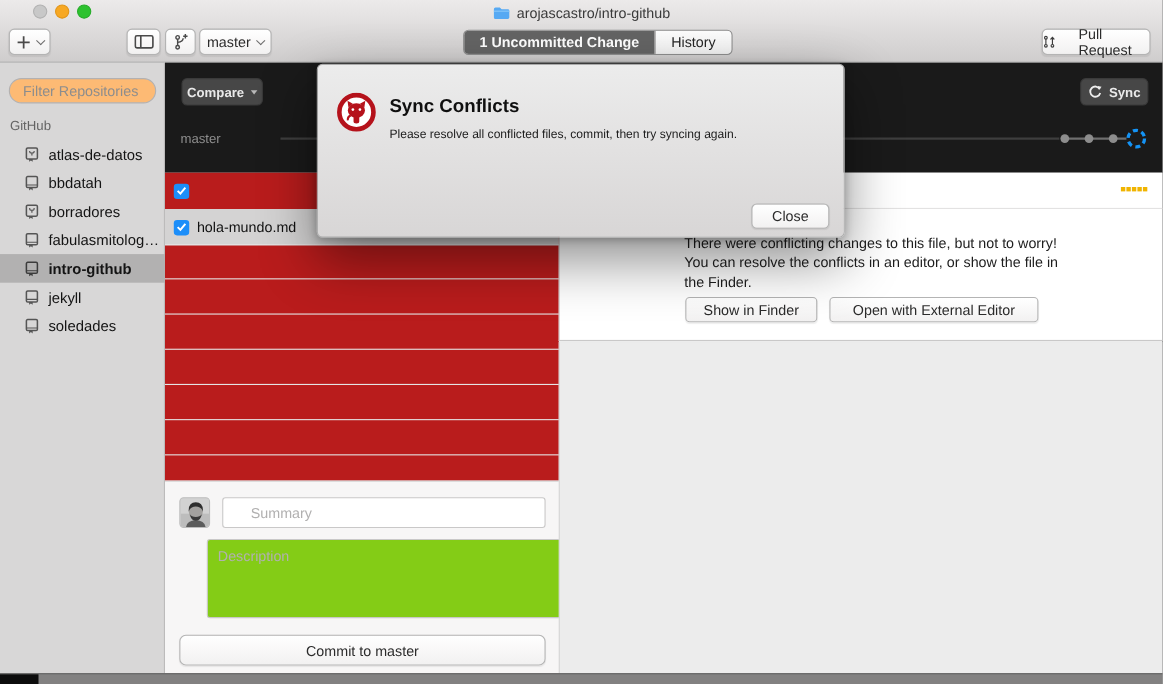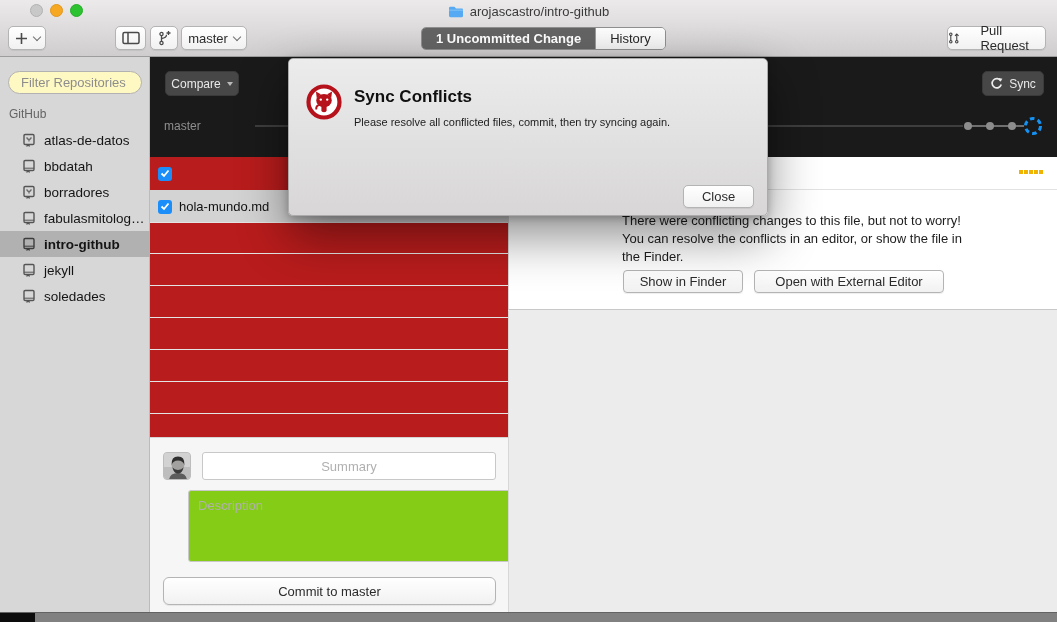--- a/index.html
+++ b/index.html
@@ -22,31 +22,31 @@
   .chev{width:6px;height:6px;border-right:1.6px solid #6f6f6f;border-bottom:1.6px solid #6f6f6f;
     transform:rotate(45deg);display:inline-block;margin-left:6px;margin-top:-3px;}
   .seg{position:absolute;left:421px;top:27px;height:23px;display:flex;border-radius:5px;overflow:hidden;
     border:1px solid #8f8f8f;}
   .seg .on{background:#646464;color:#fff;font-weight:600;font-size:13px;padding:0 14px;display:flex;align-items:center;}
   .seg .off{background:linear-gradient(#fdfdfd,#f1f1f1);color:#262626;font-size:13px;padding:0 14px;display:flex;align-items:center;border-left:1px solid #9a9a9a;}
 
   
   .sidebar{position:absolute;left:0;top:57px;width:150px;height:555px;background:#d8d7d7;border-right:1px solid #bcbbbb;}
   .filter{position:absolute;left:8px;top:14px;width:134px;height:23px;border-radius:12px;
-    border:1px solid #b3b1b1;background:#fef9c3;color:#6e6e6e;font-size:13px;padding:0 12px;outline:none;}
+    border:1px solid #b3b1b1;background:#fdba74;color:#6e6e6e;font-size:13px;padding:0 12px;outline:none;}
   .filter::placeholder{color:#8d8d8d;}
   .side-section{position:absolute;left:9px;top:50px;font-size:12px;color:#646464;}
   .repo-list{position:absolute;left:0;top:70px;width:150px;}
   .repo-row{height:26px;display:flex;align-items:center;padding-left:22px;gap:8px;font-size:13.5px;color:#141414;}
   .repo-row.sel{background:#b2b1b1;}
   .repo-row svg{flex:0 0 auto;}
 
   
   .dark-header{position:absolute;left:150px;top:57px;width:907px;height:100px;background:#1a1a1a;}
-  .dk-btn{position:absolute;background:#474747;border-radius:5px;color:#e9e9e9;font-size:12px;font-weight:400;
+  .dk-btn{position:absolute;background:#474747;border-radius:5px;color:#e9e9e9;font-size:12px;font-weight:700;
     display:flex;align-items:center;justify-content:center;gap:6px;border:1px solid #3a3a3a;}
   .compare{left:15px;top:14px;width:74px;height:25px;}
   .syncb{left:832px;top:14px;width:62px;height:25px;}
   .tri-down{width:0;height:0;border-left:3.5px solid transparent;border-right:3.5px solid transparent;border-top:4.5px solid #b9b9b9;}
   .master-lbl{position:absolute;left:14px;top:62px;font-size:12px;color:#8e8e8e;}
   .graph{position:absolute;left:0;top:0;}
 
   
   .dialog{position:absolute;left:288px;top:58px;width:480px;height:158px;border-radius:5px;z-index:50;
     background:linear-gradient(#ececec,#d8d6d6);border:1px solid #ababab;
@@ -61,21 +61,21 @@
   .file-row{height:33px;display:flex;align-items:center;padding-left:8px;gap:7px;font-size:13px;color:#111;}
   .file-row.sel{background:#d4d3d3;}
   .cbx{width:14px;height:14px;border-radius:3px;background:#1C8EF9;display:flex;align-items:center;justify-content:center;flex:0 0 auto;}
   .empty-row{height:32px;border-bottom:1px solid #e5e4e4;}
 
   
   .commit{position:absolute;left:150px;top:437px;width:358px;height:175px;background:#f7f6f6;border-top:1px solid #d6d5d5;}
   .avatar{position:absolute;left:13px;top:14px;width:28px;height:28px;border-radius:4px;overflow:hidden;
     border:1px solid #bdbdbd;background:#cfcfcf;}
   .sum{position:absolute;left:52px;top:14px;width:294px;height:28px;border:1px solid #c9c8c8;border-radius:3px;
-    background:#fff;font-size:13px;padding:0 25px;color:#333;outline:none;text-align:center;}
+    background:#fff;font-size:13px;padding:0 25px;color:#333;outline:none;}
   .desc{position:absolute;left:13px;top:52px;width:333px;height:72px;border:1px solid #c9c8c8;border-radius:3px;
     background:#84cc16;font-size:13px;padding:7px 9px;color:#333;resize:none;outline:none;margin-left:25px;}
   .sum::placeholder,.desc::placeholder{color:#b1b0b0;}
   .commit-btn{position:absolute;left:13px;top:139px;width:333px;height:28px;border-radius:6px;font-size:13px;}
 
   
   .detail-white{position:absolute;left:508px;top:157px;width:549px;height:153px;background:#fff;
     border-left:1px solid #d8d7d7;border-bottom:1px solid #c9c8c8;}
   .detail-head{position:absolute;left:0;top:0;width:100%;height:33px;border-bottom:1px solid #e3e2e2;}
   .diff-row{position:absolute;right:14px;top:13px;display:flex;gap:1px;}

